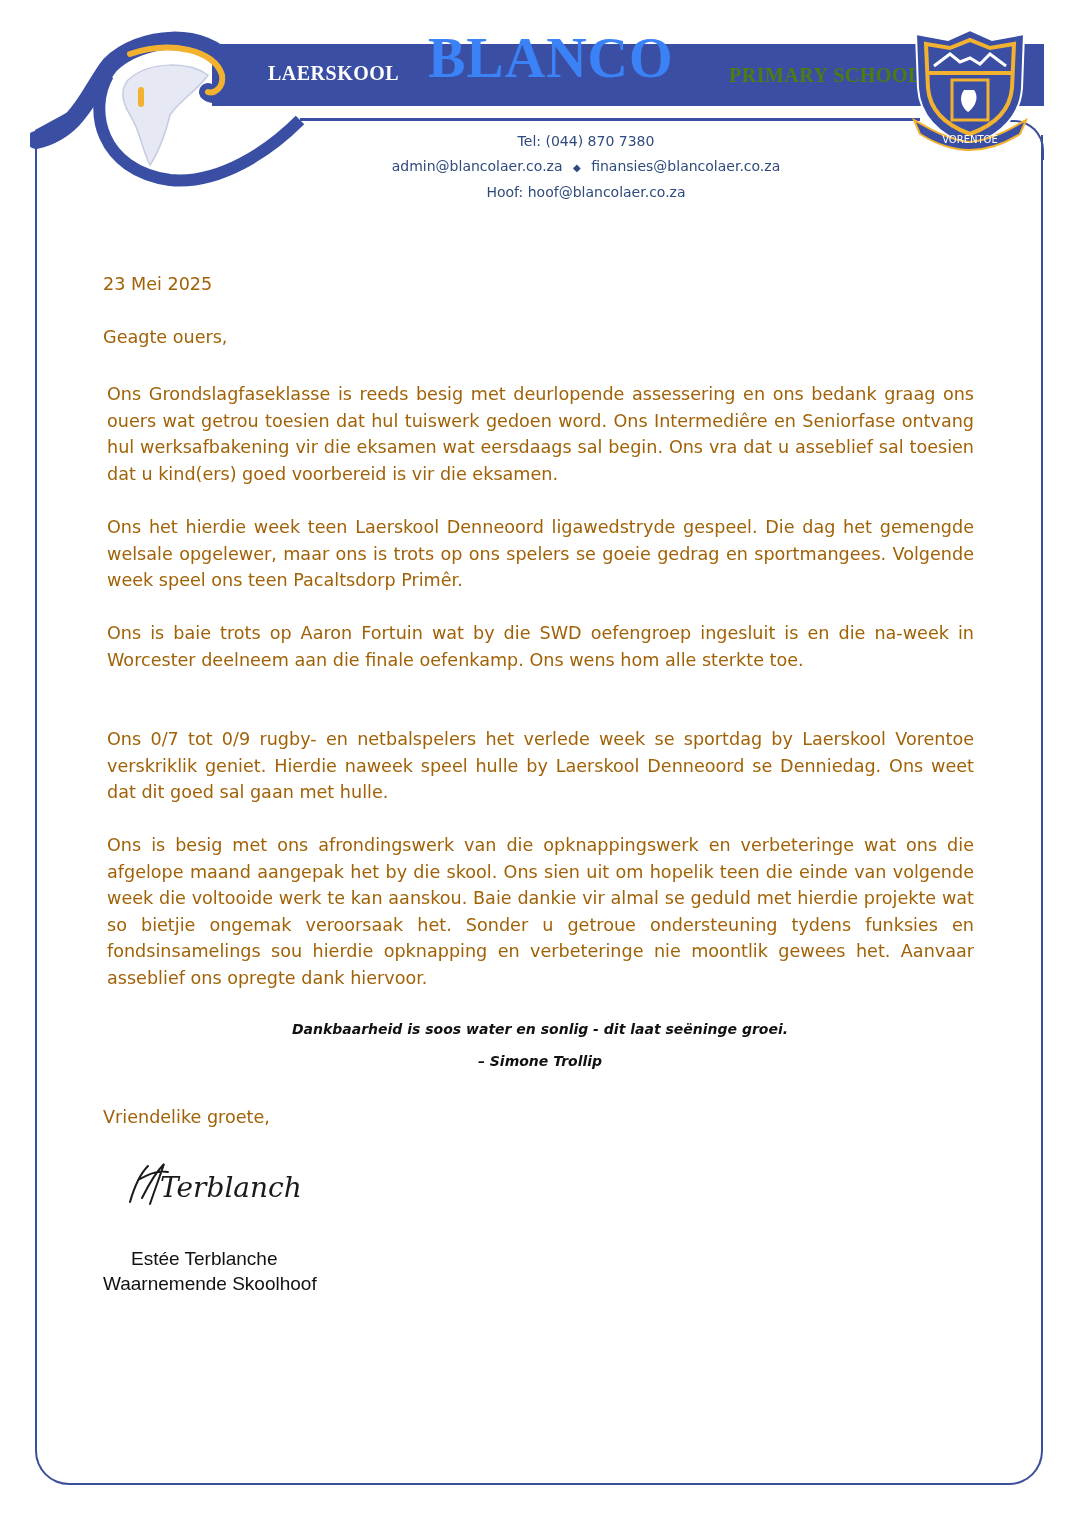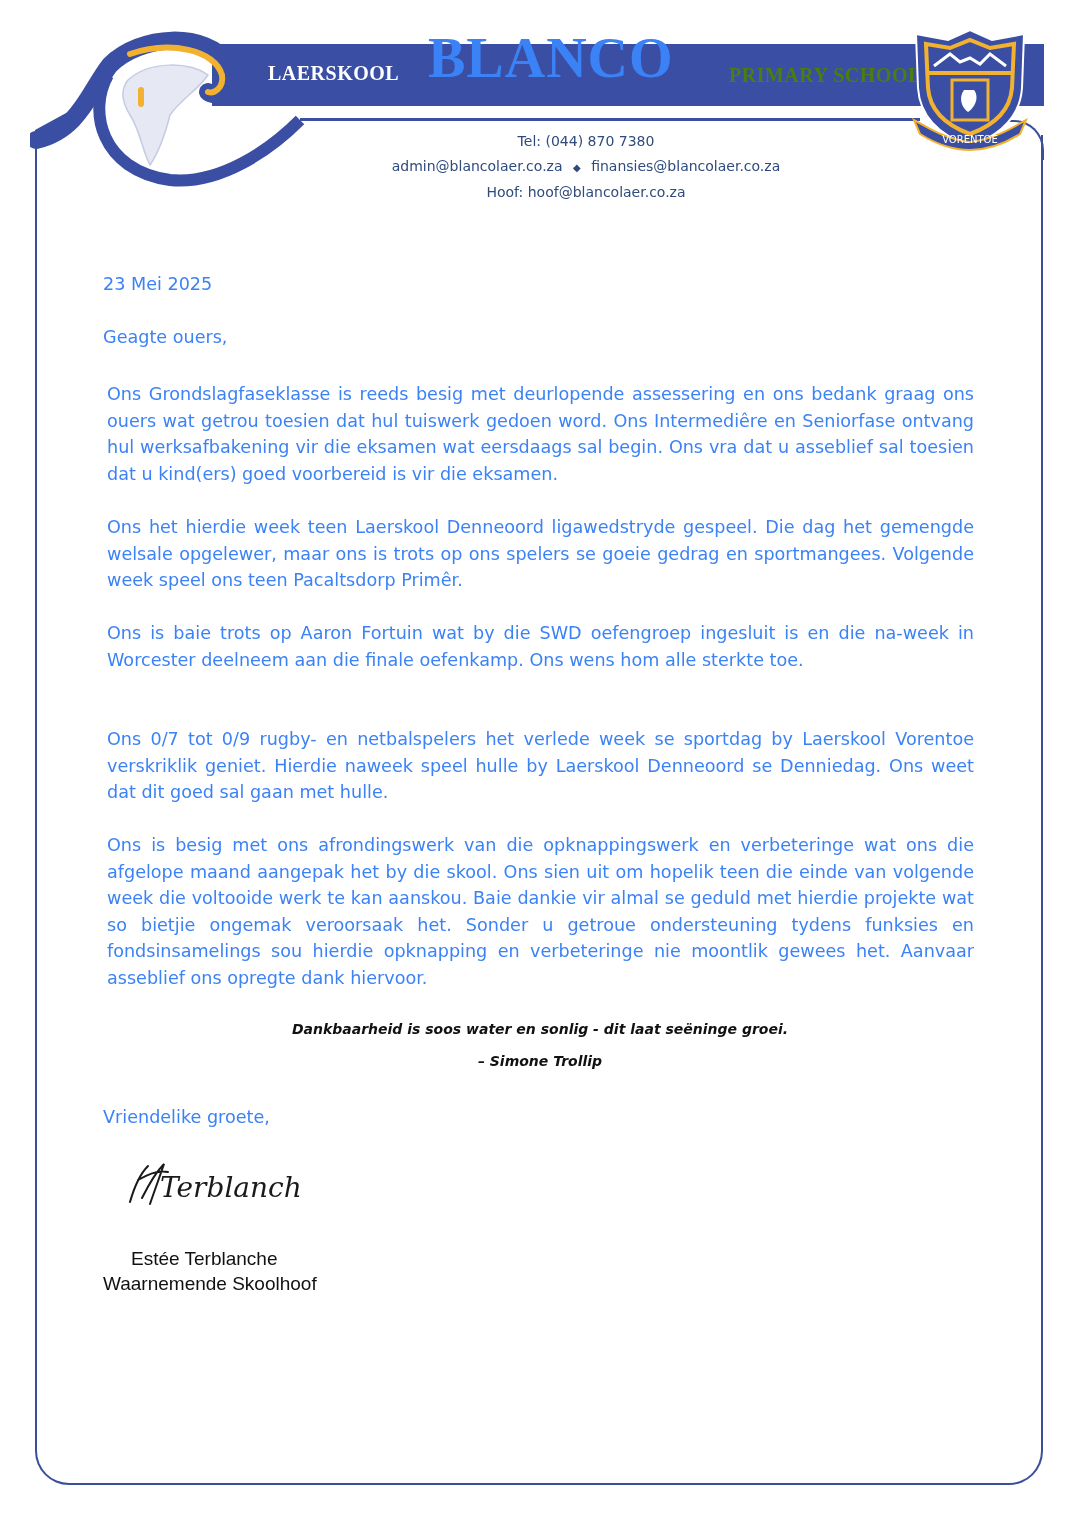--- a/index.html
+++ b/index.html
@@ -7,21 +7,21 @@
   .abs { position: absolute; }
   .frame { position: absolute; left: 35px; top: 135px; width: 1008px; height: 1350px; border: 2px solid #3a4f9a; border-top: none; border-radius: 0 0 34px 34px; box-sizing: border-box; }
   .frame-right-top { position: absolute; left: 1010px; top: 120px; width: 34px; height: 40px; border-top: 2px solid #3a4f9a; border-right: 2px solid #3a4f9a; border-radius: 0 30px 0 0; box-sizing: border-box; }
   .banner { position: absolute; left: 212px; top: 44px; width: 832px; height: 62px; background: #3a4fa3; }
   .banner-line { position: absolute; left: 300px; top: 118px; width: 620px; height: 3px; background: #3a4fa3; }
   .laerskool { position: absolute; left: 268px; top: 62px; font-family: "Liberation Serif", serif; font-weight: bold; font-size: 20px; color: #ffffff; letter-spacing: 0.5px; }
   .blanco { position: absolute; left: 428px; top: 26px; font-family: "Liberation Serif", serif; font-weight: bold; font-size: 56px; color: #3b82f6; letter-spacing: 1px; line-height: 64px; }
   .primary { position: absolute; left: 697px; top: 64px; font-family: "Liberation Serif", serif; font-weight: bold; font-size: 20px; color: #4d7c0f; letter-spacing: 0.5px; margin-left: 32px; }
   .contact { position: absolute; left: 0; width: 1172px; text-align: center; font-family: "DejaVu Sans", sans-serif; font-size: 14px; color: #2f4a7c; }
   .contact b { font-weight: normal; }
-  .letter { position: absolute; left: 103px; width: 875px; font-family: "DejaVu Sans", sans-serif; font-size: 17.6px; line-height: 26.5px; color: #3b82f6; }
+  .letter { position: absolute; left: 103px; width: 875px; font-family: "DejaVu Sans", sans-serif; font-size: 17.6px; line-height: 26.5px; color: #a16207; }
   .para { text-align: justify; margin: 4px; }
   .quote { position: absolute; left: 0; width: 1080px; text-align: center; font-family: "DejaVu Sans", sans-serif; font-weight: bold; font-style: italic; font-size: 14px; line-height: 31px; color: #111; }
   .sig-name, .sig-title { position: absolute; left: 103px; font-family: "Liberation Sans", sans-serif; font-size: 19px; color: #111; }
 </style>
 </head>
 <body>
 
 <div class="frame"></div>
 <div class="frame-right-top"></div>
 

